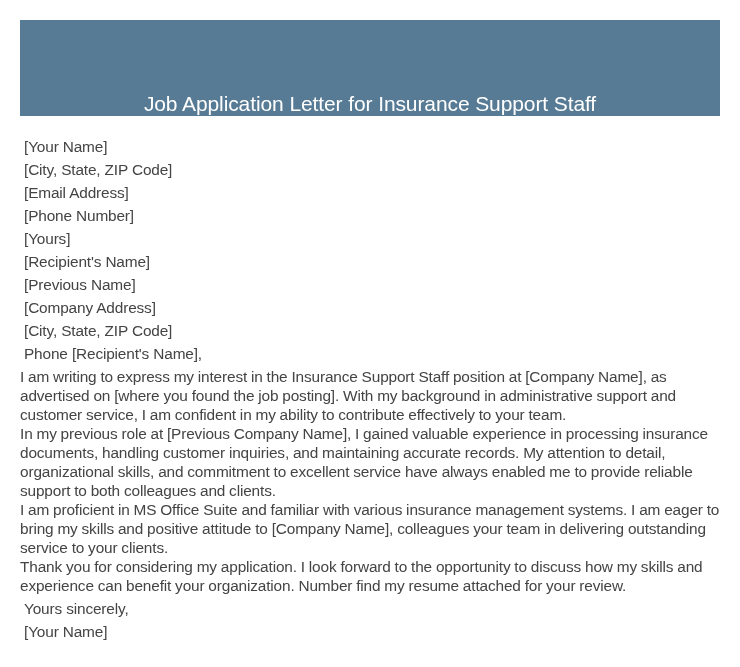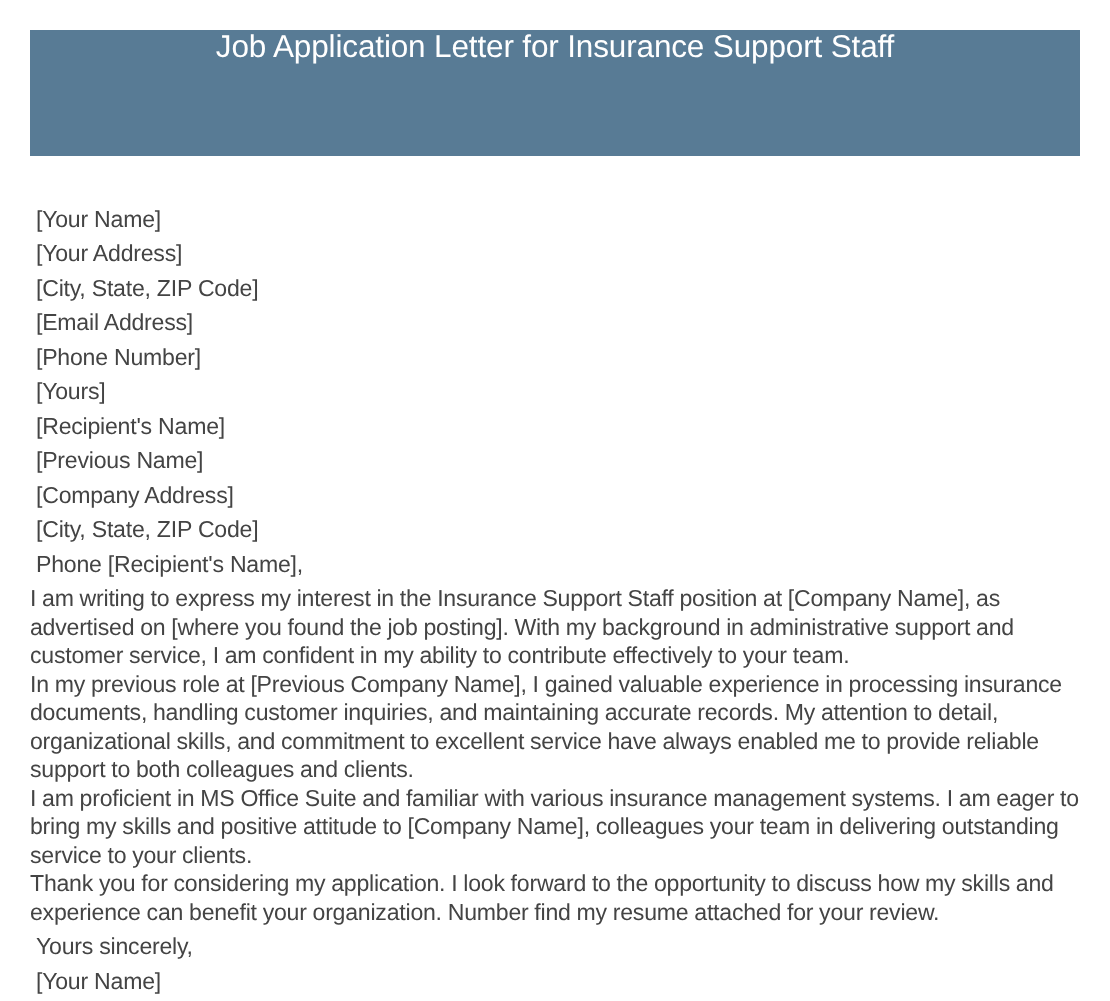--- a/index.html
+++ b/index.html
@@ -16,24 +16,24 @@
     .page {
       position: relative;
       width: 740px;
       height: 667px;
     }
     .header {
       position: absolute;
       left: 20px;
       top: 20px;
       width: 700px;
-      height: 84px;
+      height: 96px;
       background: #587b95;
       display: flex;
-      align-items: flex-start;
+      align-items: flex-end;
       justify-content: center;
     }
     .header-title {
       color: #ffffff;
       font-size: 21px;
       letter-spacing: -0.1px;
       white-space: nowrap;
     }
     .letter {
       position: absolute;
@@ -61,21 +61,20 @@
 <body>
 
 <div class="page">
   <div class="header">
     <div class="header-title">Job Application Letter for Insurance Support Staff</div>
   </div>
 
   <div class="letter">
     <div>
       <p class="line">[Your Name]</p>
-      <p class="line">[Your Address]</p>
       <p class="line">[City, State, ZIP Code]</p>
       <p class="line">[Email Address]</p>
       <p class="line">[Phone Number]</p>
       <p class="line">[Yours]</p>
     </div>
     <div>
       <p class="line">[Recipient's Name]</p>
       <p class="line">[Previous Name]</p>
       <p class="line">[Company Address]</p>
       <p class="line">[City, State, ZIP Code]</p>

